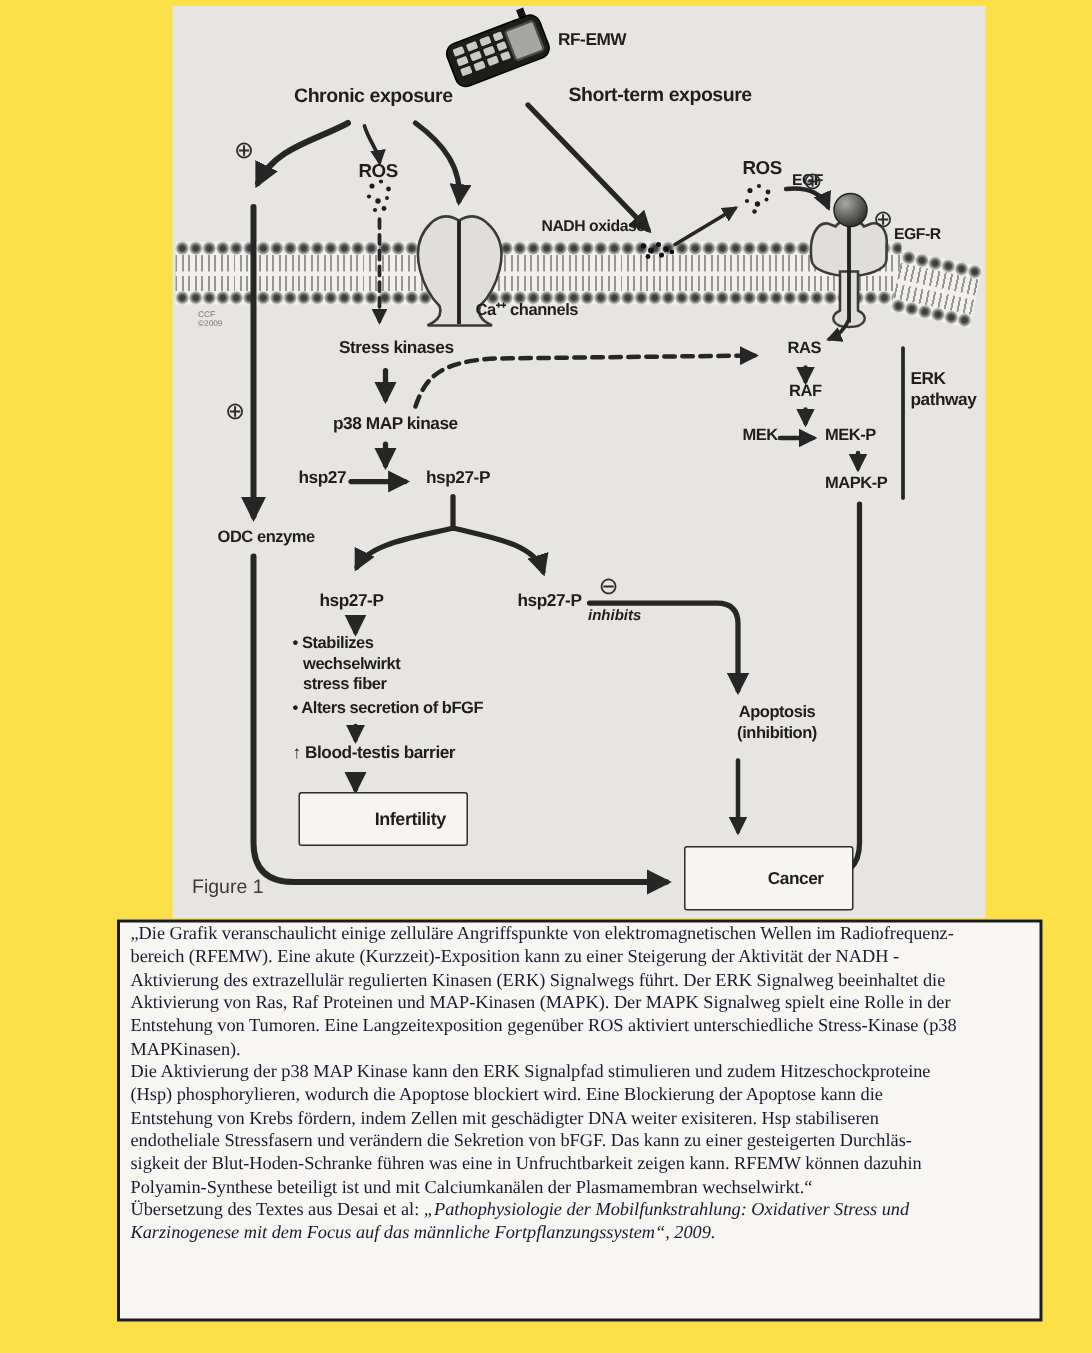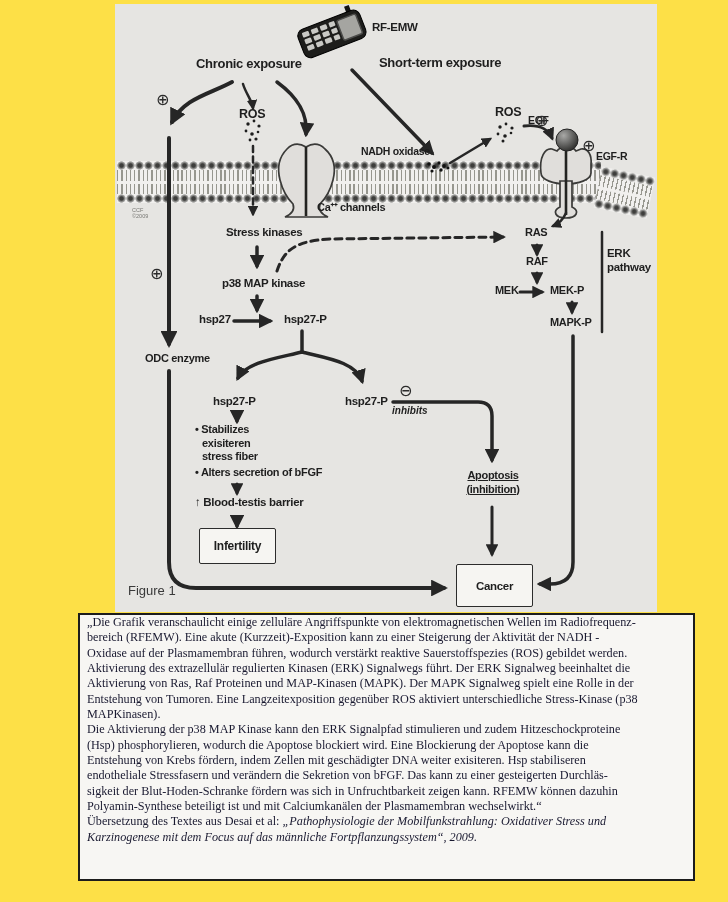--- a/index.html
+++ b/index.html
@@ -19,21 +19,21 @@
   .dlabel{position:absolute;z-index:4;font-weight:bold;color:#1e1e1e;letter-spacing:-0.3px;
           white-space:nowrap;font-size:11.5px;line-height:1.1;}
   .fs13{font-size:13px;} .fs125{font-size:12.5px;} .fs11{font-size:11px;} .fs105{font-size:10.5px;}
   .sym{position:absolute;z-index:4;font-family:"DejaVu Sans",sans-serif;font-size:16px;line-height:16px;
        font-weight:normal;color:#2b2b2b;}
   .it10{font-size:10px;font-style:italic;font-weight:bold;letter-spacing:0;}
   .tiny{font-size:5.5px;line-height:6px;font-weight:normal;color:#787874;letter-spacing:0;}
   .listblock{line-height:13.5px;}
   .indent{padding-left:7px;}
   .nodebox{position:absolute;z-index:4;background:#f6f5f2;border:1.6px solid #2c2c2c;border-radius:2px;
-           display:flex;align-items:center;justify-content:center;font-weight:bold;color:#1e1e1e;letter-spacing:-0.3px;}
+           display:flex;align-items:center;justify-content:center;font-weight:bold;color:#1e1e1e;letter-spacing:-0.3px;padding-left:36px;}
   #figure-caption-label{position:absolute;z-index:4;font-size:13px;color:#3a3a3a;letter-spacing:0;}
   .centered{text-align:center;}
   
   #caption-box{position:absolute;left:78px;top:613px;width:617px;height:268px;background:#f7f6f3;
                border:2px solid #1c1c1c;box-sizing:border-box;z-index:5;
                font-family:"Liberation Serif",serif;color:#191930;padding:0 7px 0 7px;}
   .cap-line{font-size:12.2px;line-height:15.35px;white-space:nowrap;}
   .cap-line .it{font-style:italic;}
 </style>
 </head>
@@ -186,56 +186,55 @@
   <div class="dlabel listblock" style="left:607px;top:247px;">
     <div>ERK</div>
     <div>pathway</div>
   </div>
   <div class="dlabel fs11" style="left:145px;top:352px;">ODC enzyme</div>
   <div class="dlabel" style="left:213px;top:395px;">hsp27-P</div>
   <div class="dlabel" style="left:345px;top:395px;">hsp27-P</div>
   <div class="dlabel it10" style="left:392px;top:405px;">inhibits</div>
   <div class="dlabel fs11 listblock" style="left:195px;top:423px;">
     <div>• Stabilizes</div>
-    <div class="indent">exisiteren</div>
+    <div class="indent">wechselwirkt</div>
     <div class="indent">stress fiber</div>
   </div>
   <div class="dlabel fs11" style="left:195px;top:466px;">• Alters secretion of bFGF</div>
   <div class="dlabel" style="left:195px;top:496px;">↑ Blood-testis barrier</div>
   <div class="nodebox" style="left:199px;top:528px;width:75px;height:34px;font-size:12px;">
     <span>Infertility</span>
   </div>
-  <div class="dlabel fs11 listblock centered" style="left:452px;top:469px;width:82px;text-decoration:underline;">
+  <div class="dlabel fs11 listblock centered" style="left:477px;top:469px;width:82px;">
     <div>Apoptosis</div>
     <div>(inhibition)</div>
   </div>
   <div class="nodebox" style="left:456px;top:564px;width:75px;height:41px;font-size:11.5px;">
     <span>Cancer</span>
   </div>
   <div id="figure-caption-label" style="left:128px;top:583px;text-align:right;">Figure 1</div>
 
   <span class="sym" style="left:156px;top:92px;">⊕</span>
   <span class="sym" style="left:150px;top:266px;">⊕</span>
   <span class="sym" style="left:535px;top:113px;">⊕</span>
   <span class="sym" style="left:582px;top:138px;">⊕</span>
   <span class="sym" style="left:399px;top:383px;">⊖</span>
 
   <div id="caption-box">
     <div>
         <div class="cap-line"><span>„Die Grafik veranschaulicht einige zelluläre Angriffspunkte von elektromagnetischen Wellen im Radiofrequenz-</span></div>
         <div class="cap-line"><span>bereich (RFEMW). Eine akute (Kurzzeit)-Exposition kann zu einer Steigerung der Aktivität der NADH -</span></div>
-        <div class="cap-line"><span>Oxidase auf der Plasmamembran führen, wodurch verstärkt reaktive Sauerstoffspezies (ROS) gebildet werden.</span></div>
         <div class="cap-line"><span>Aktivierung des extrazellulär regulierten Kinasen (ERK) Signalwegs führt. Der ERK Signalweg beeinhaltet die</span></div>
         <div class="cap-line"><span>Aktivierung von Ras, Raf Proteinen und MAP-Kinasen (MAPK). Der MAPK Signalweg spielt eine Rolle in der</span></div>
         <div class="cap-line"><span>Entstehung von Tumoren. Eine Langzeitexposition gegenüber ROS aktiviert unterschiedliche Stress-Kinase (p38</span></div>
         <div class="cap-line"><span>MAPKinasen).</span></div>
         <div class="cap-line"><span>Die Aktivierung der p38 MAP Kinase kann den ERK Signalpfad stimulieren und zudem Hitzeschockproteine</span></div>
         <div class="cap-line"><span>(Hsp) phosphorylieren, wodurch die Apoptose blockiert wird. Eine Blockierung der Apoptose kann die</span></div>
         <div class="cap-line"><span>Entstehung von Krebs fördern, indem Zellen mit geschädigter DNA weiter exisiteren. Hsp stabiliseren</span></div>
         <div class="cap-line"><span>endotheliale Stressfasern und verändern die Sekretion von bFGF.  Das kann zu einer gesteigerten Durchläs-</span></div>
-        <div class="cap-line"><span>sigkeit der Blut-Hoden-Schranke fördern was sich in Unfruchtbarkeit zeigen kann. RFEMW können dazuhin</span></div>
+        <div class="cap-line"><span>sigkeit der Blut-Hoden-Schranke führen was eine in Unfruchtbarkeit zeigen kann. RFEMW können dazuhin</span></div>
         <div class="cap-line"><span>Polyamin-Synthese beteiligt ist und mit Calciumkanälen der Plasmamembran wechselwirkt.“</span></div>
         <div class="cap-line"><span>Übersetzung des Textes aus Desai et al: </span><span class="it">„Pathophysiologie der Mobilfunkstrahlung: Oxidativer Stress und</span></div>
         <div class="cap-line"><span class="it">Karzinogenese mit dem Focus auf das männliche Fortpflanzungssystem“, 2009.</span></div>
       </div>
   </div>
 
 </div>
 
 </body></html>

